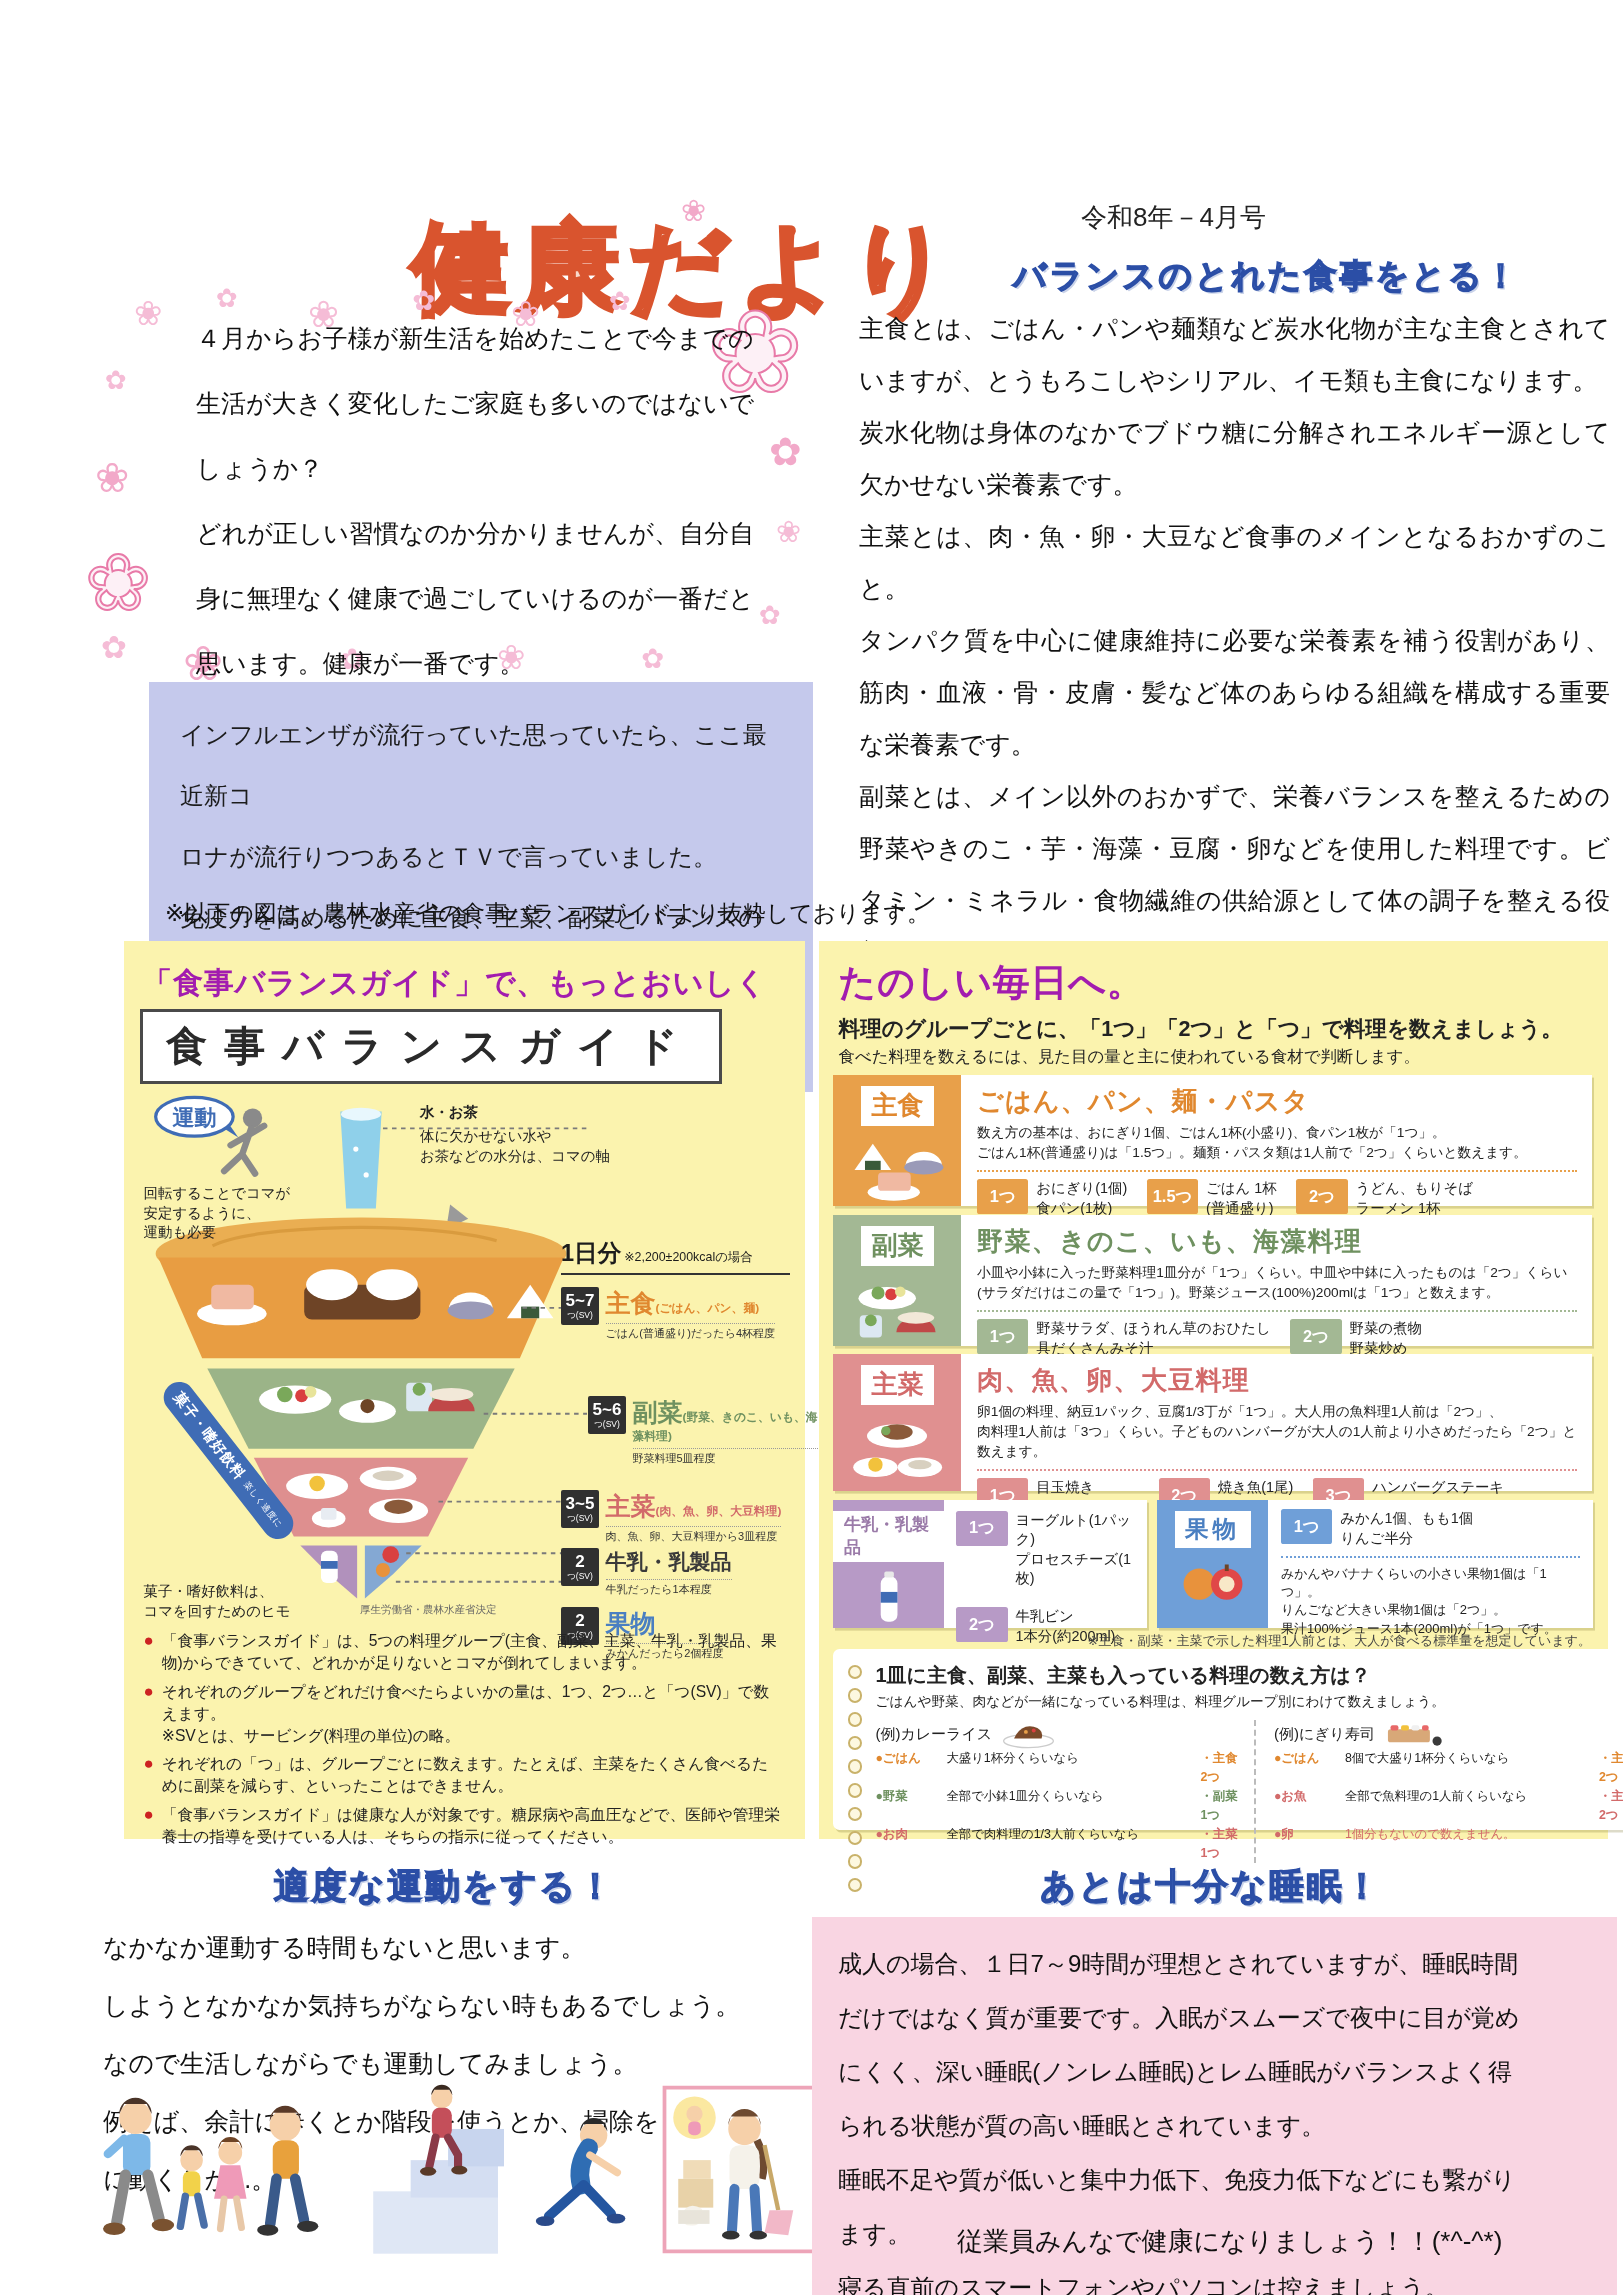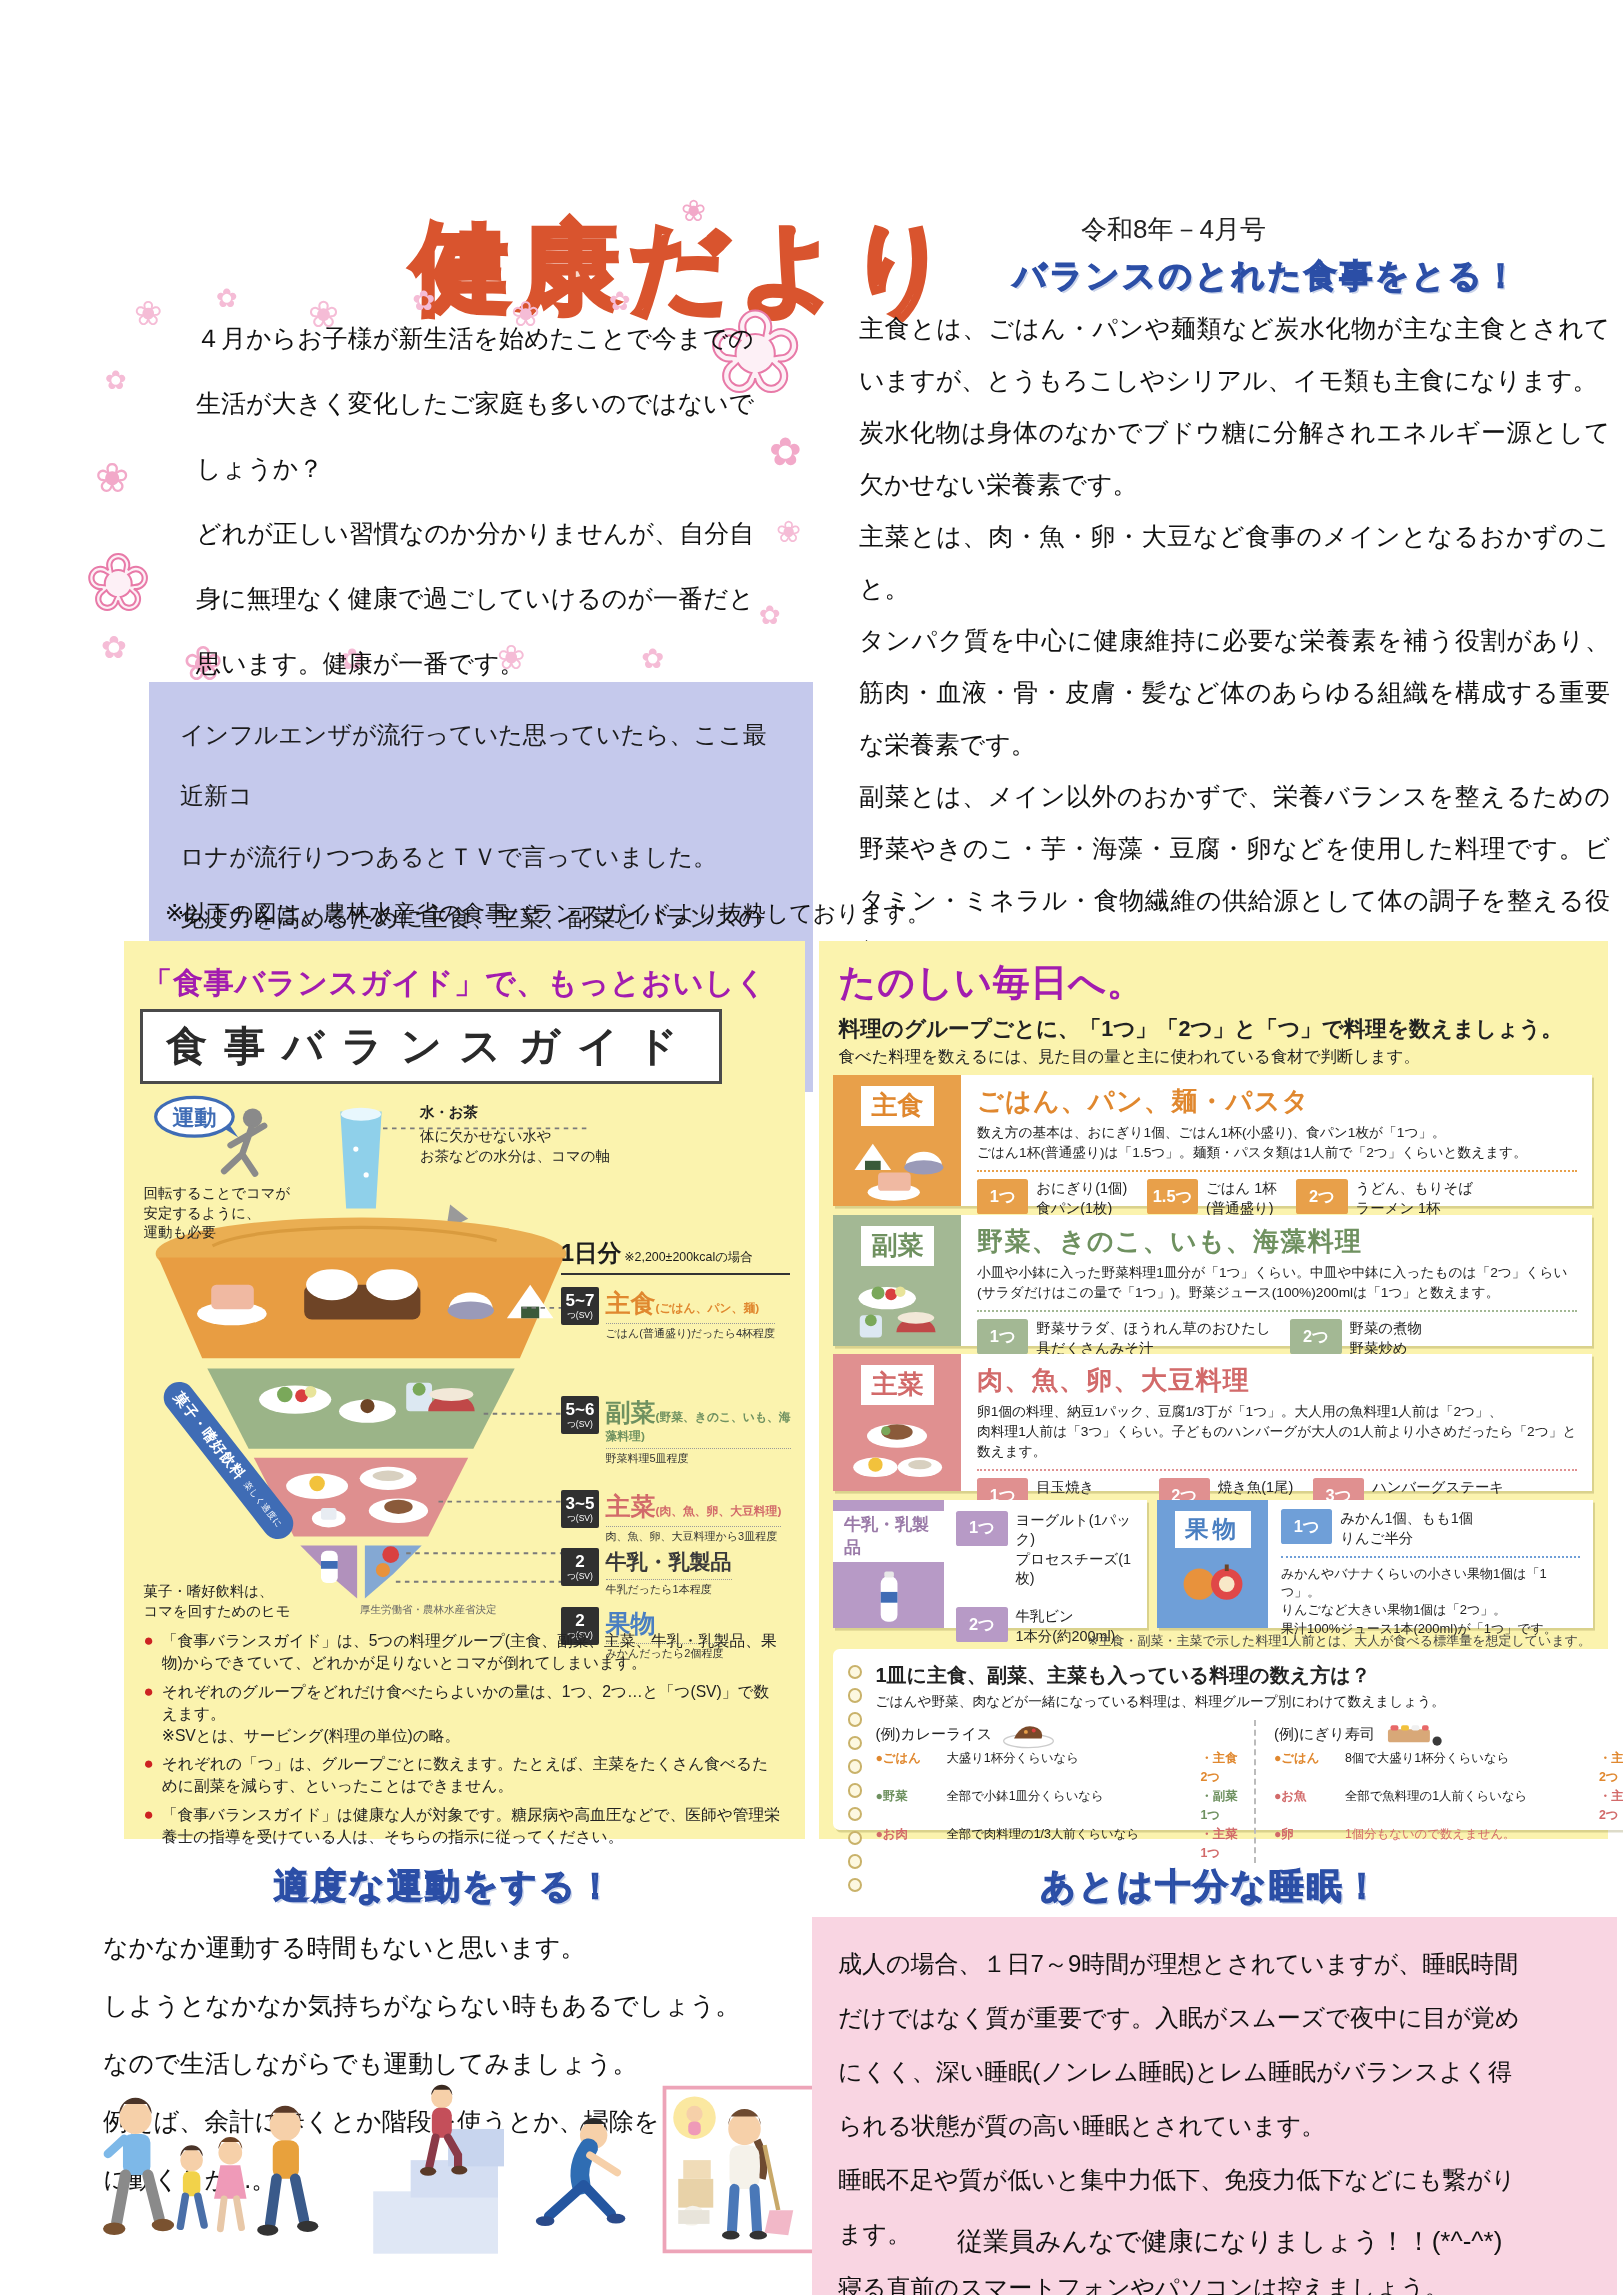--- a/index.html
+++ b/index.html
@@ -93,21 +93,21 @@
      font-weight:bold;font-size:14.4px;letter-spacing:0.7px;}
   .snack-ribbon small{font-size:8.5px;font-weight:normal;}
   .daylab{position:absolute;left:437px;top:296px;border-bottom:2px solid #333;padding-bottom:3.9px;width:229px;}
 </style>
 </head>
 <body>
 
 <div id="page">
 
   <h1 class="abs main-title" style="left:412px;top:137px;">健康だより</h1>
-  <div class="abs issue" style="left:1081px;top:212px;">令和8年－4月号</div>
+  <div class="abs issue" style="left:1081px;top:200px;">令和8年－4月号</div>
   <div class="abs h-blue" style="left:910px;top:254px;width:713px;text-align:center;font-size:33px;">バランスのとれた食事をとる！</div>
 
   <span class="sak" style="left:134px;top:296px;font-size:34px;">❀</span>
   <span class="sak" style="left:216px;top:285px;font-size:26px;">✿</span>
   <span class="sak" style="left:308px;top:296px;font-size:37px;">❀</span>
   <span class="sak" style="left:412px;top:287px;font-size:27.5px;">✿</span>
   <span class="sak" style="left:511px;top:296px;font-size:35px;">❀</span>
   <span class="sak" style="left:609px;top:288px;font-size:26px;">✿</span>
   <span class="sak mid" style="left:681px;top:196px;font-size:30px;">❀</span>
   <span class="sak big" style="left:707px;top:295px;font-size:115px;">❀</span>
@@ -242,21 +242,21 @@
     </div>
 
     <div class="tier-label" style="top:346px;">
       <div class="sv-chip">
           <span class="sv-num">5~7</span>
           <span class="sv-unit">つ(SV)</span>
         </div>
       <div><span class="tier-name c-t0">主食</span><span class="tier-paren c-t0">(ごはん、パン、麺)</span>
         <div class="tier-note">ごはん(普通盛り)だったら4杯程度</div></div>
     </div>
-    <div class="tier-label" style="top:455px;">
+    <div class="tier-label" style="top:455px;margin-left:27px;">
       <div class="sv-chip">
           <span class="sv-num">5~6</span>
           <span class="sv-unit">つ(SV)</span>
         </div>
       <div><span class="tier-name c-t1">副菜</span><span class="tier-paren c-t1">(野菜、きのこ、いも、海藻料理)</span>
         <div class="tier-note">野菜料理5皿程度</div></div>
     </div>
     <div class="tier-label" style="top:549px;">
       <div class="sv-chip">
           <span class="sv-num">3~5</span>

